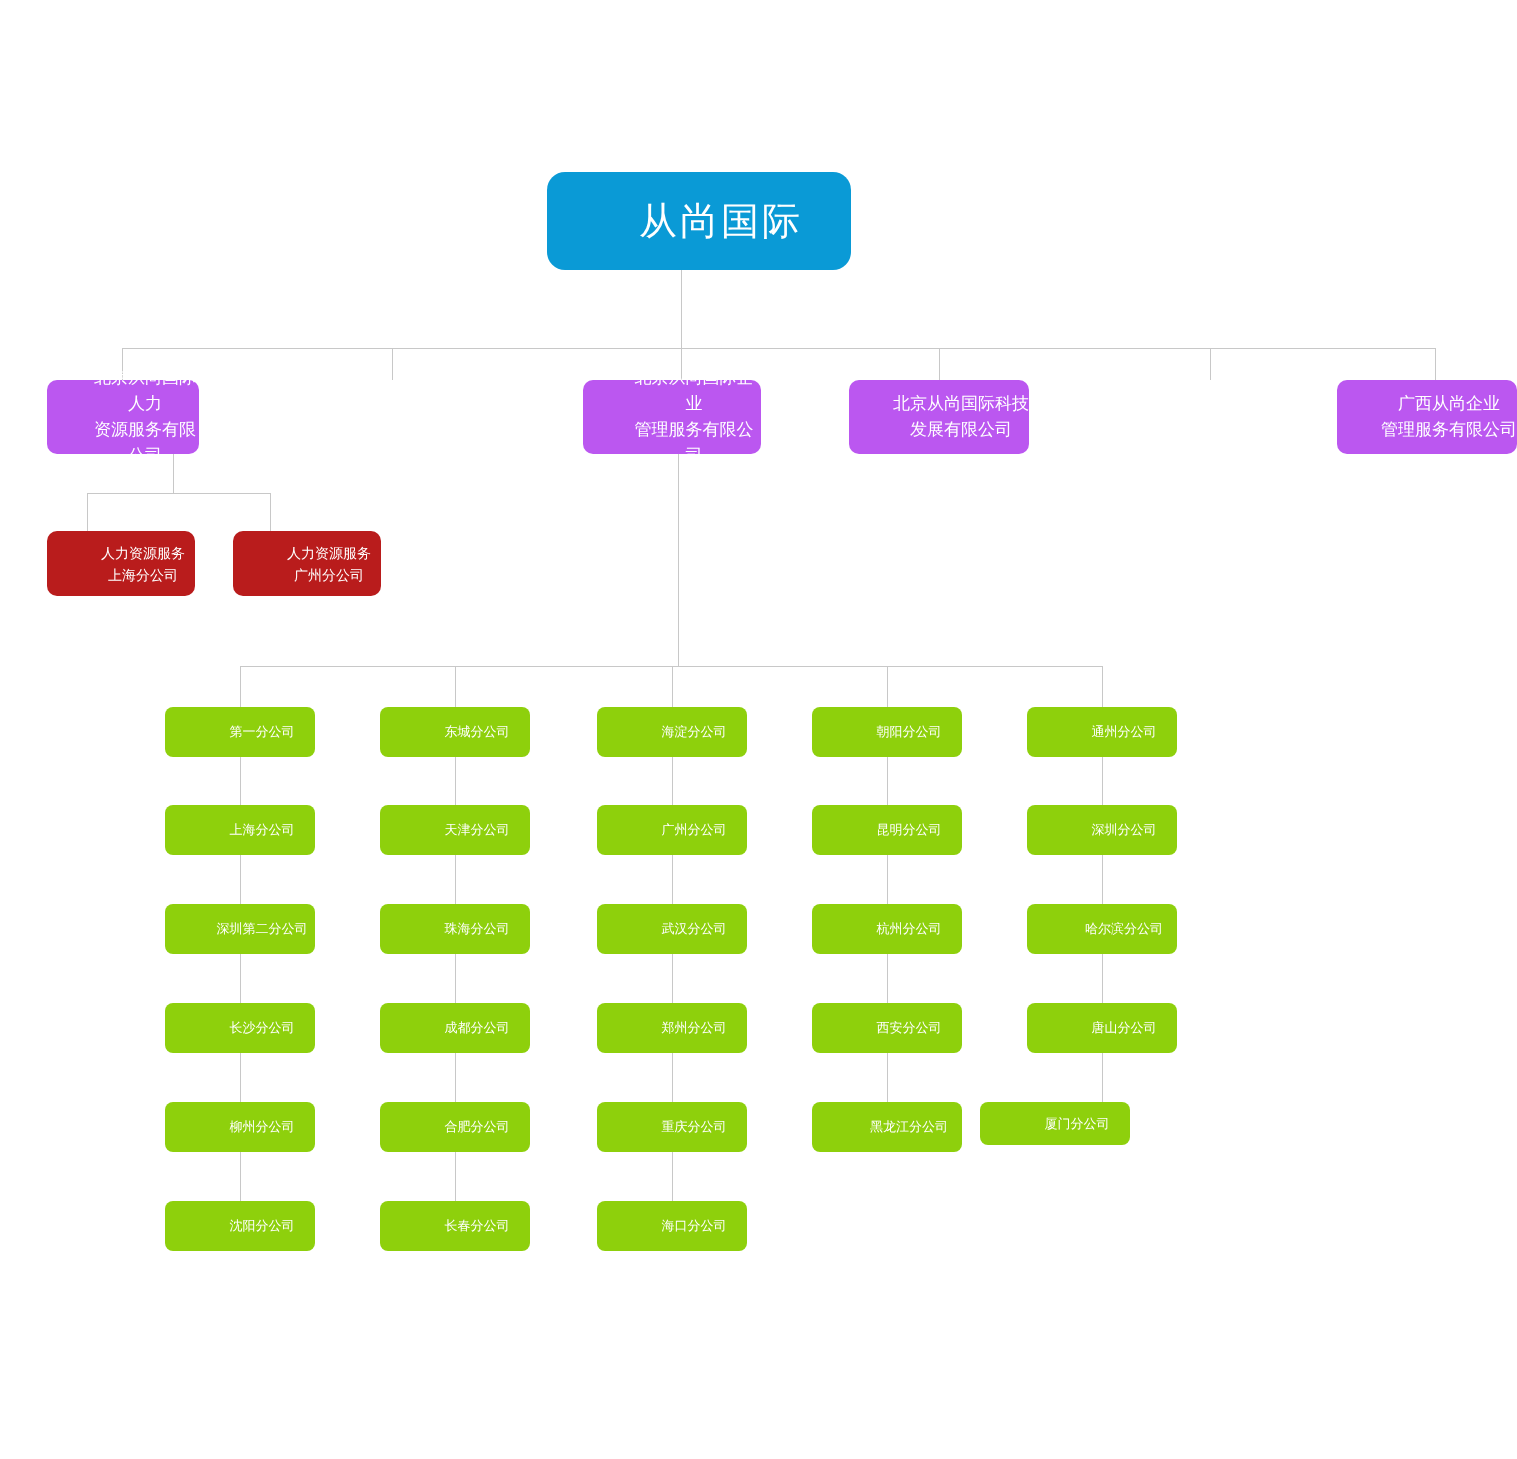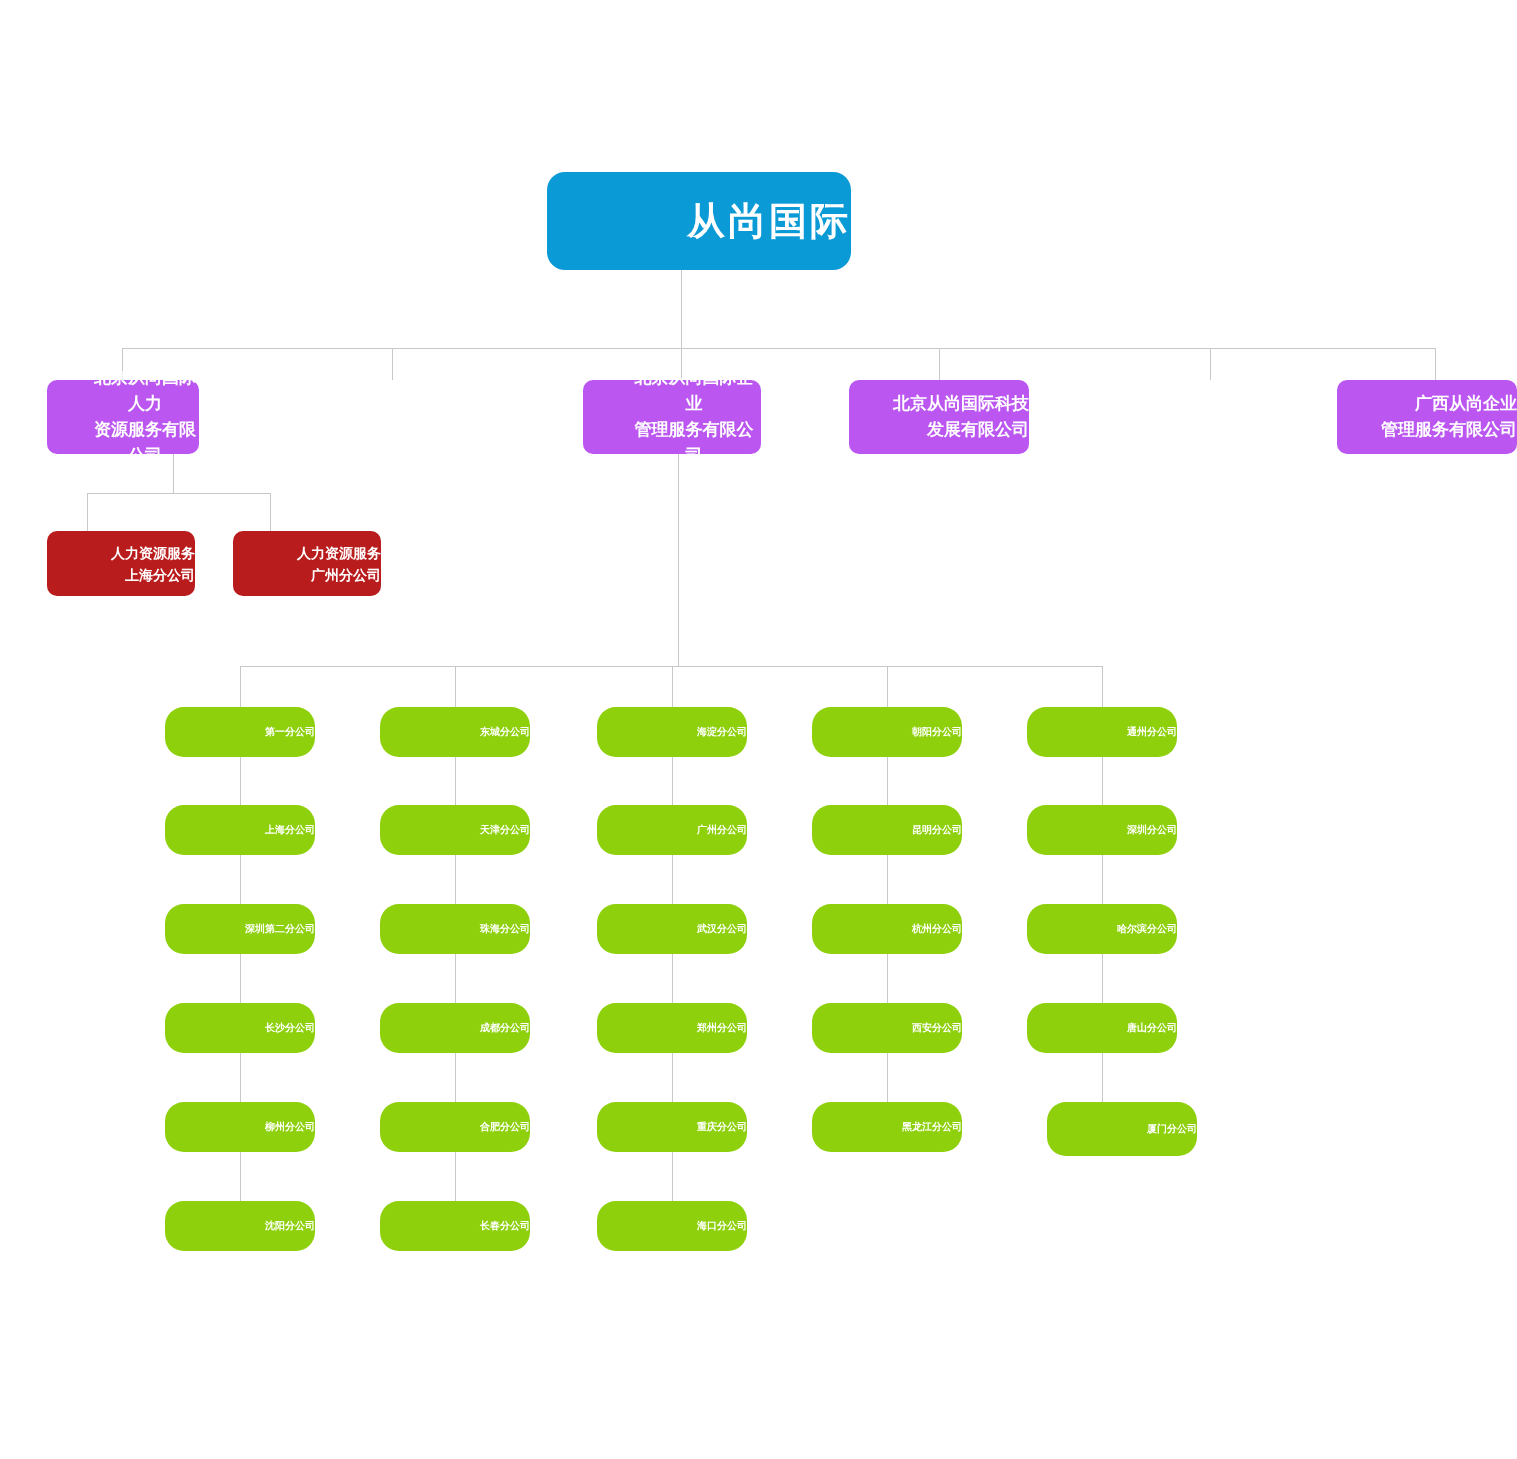--- a/index.html
+++ b/index.html
@@ -8,25 +8,25 @@
     width:1517px;
     height:1459px;
     background:#ffffff;
     font-family:"Liberation Sans", sans-serif;
     overflow:hidden;
   }
   .node{
     position:absolute;
     display:flex;
     flex-direction:column;
-    align-items:flex-end;
+    align-items:center;
     justify-content:center;
     text-align:center;
     color:#ffffff;
-    font-weight:bold;
+    font-weight:normal;
     z-index:2;
     box-sizing:border-box;
     padding-left:44px;
   }
   .node-root{
     background:#0a9ad6;
     border-radius:18px;
     font-size:38px;
     letter-spacing:3px;
   }
@@ -37,22 +37,22 @@
     line-height:26px;
   }
   .node-orange{
     background:#b91c1c;
     border-radius:10px;
     font-size:14px;
     line-height:22px;
   }
   .node-leaf{
     background:#8ed00c;
-    border-radius:19px;
-    font-size:10px;
+    border-radius:8px;
+    font-size:13px;
   }
   .line{
     position:absolute;
     background:#c8c8c8;
     z-index:1;
   }
   .h{height:1px;}
   .v{width:1px;}
 </style>
 </head>
@@ -196,17 +196,17 @@
   </div>
   <div class="node node-leaf" style="left:1027px;top:805px;width:150px;height:50px">
     <div>深圳分公司</div>
   </div>
   <div class="node node-leaf" style="left:1027px;top:904px;width:150px;height:50px">
     <div>哈尔滨分公司</div>
   </div>
   <div class="node node-leaf" style="left:1027px;top:1003px;width:150px;height:50px">
     <div>唐山分公司</div>
   </div>
-  <div class="node node-leaf" style="left:1047px;top:1102px;width:150px;height:54px">
+  <div class="node node-leaf" style="left:980px;top:1102px;width:150px;height:43px">
     <div>厦门分公司</div>
   </div>
 
 </div>
 
 </body></html>

